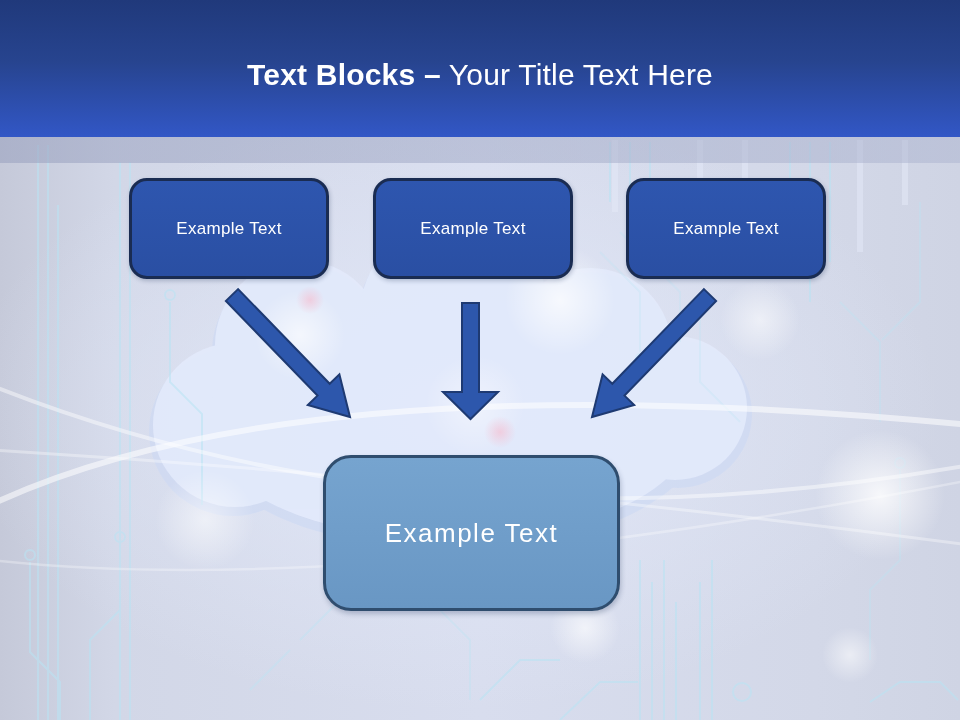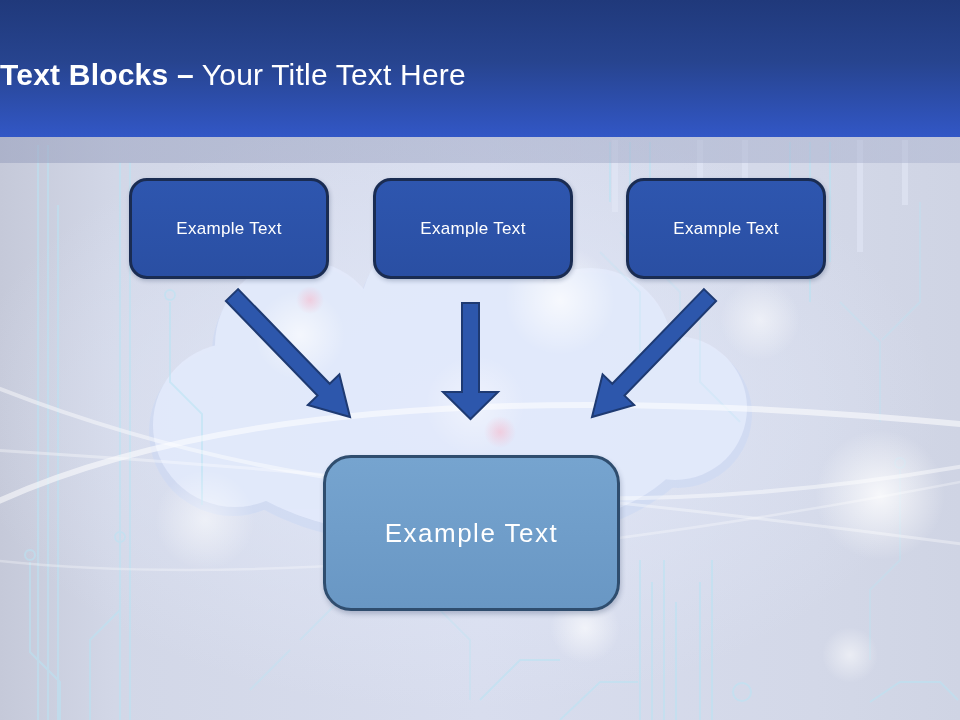--- a/index.html
+++ b/index.html
@@ -16,21 +16,21 @@
     background:
       radial-gradient(ellipse 700px 430px at 47% 57%, #e2e8f8 0%, rgba(226,232,248,0) 70%),
       linear-gradient(90deg,#c5c9d9 0%,#d2d7e7 12%,#d8ddee 50%,#d3d8e8 85%,#cfd4e4 100%);
   }
   .bg-svg{position:absolute;left:0;top:0;}
 
   
   .header{
     position:absolute;left:0;top:0;width:960px;height:137px;
     background:linear-gradient(180deg,#20397b 0%,#27448f 45%,#3257c6 100%);
-    display:flex;align-items:center;justify-content:flex-start;
+    display:flex;align-items:center;justify-content:center;
     padding-top:13px;box-sizing:border-box;
   }
   .title{color:#ffffff;font-size:30px;letter-spacing:0.2px;white-space:nowrap;}
   .title .bold{font-weight:700;}
   .title .regular{font-weight:400;}
   .band{
     position:absolute;left:0;top:137px;width:960px;height:26px;
     background:linear-gradient(90deg,rgba(152,160,190,0.55),rgba(170,178,206,0.48));
   }
 

